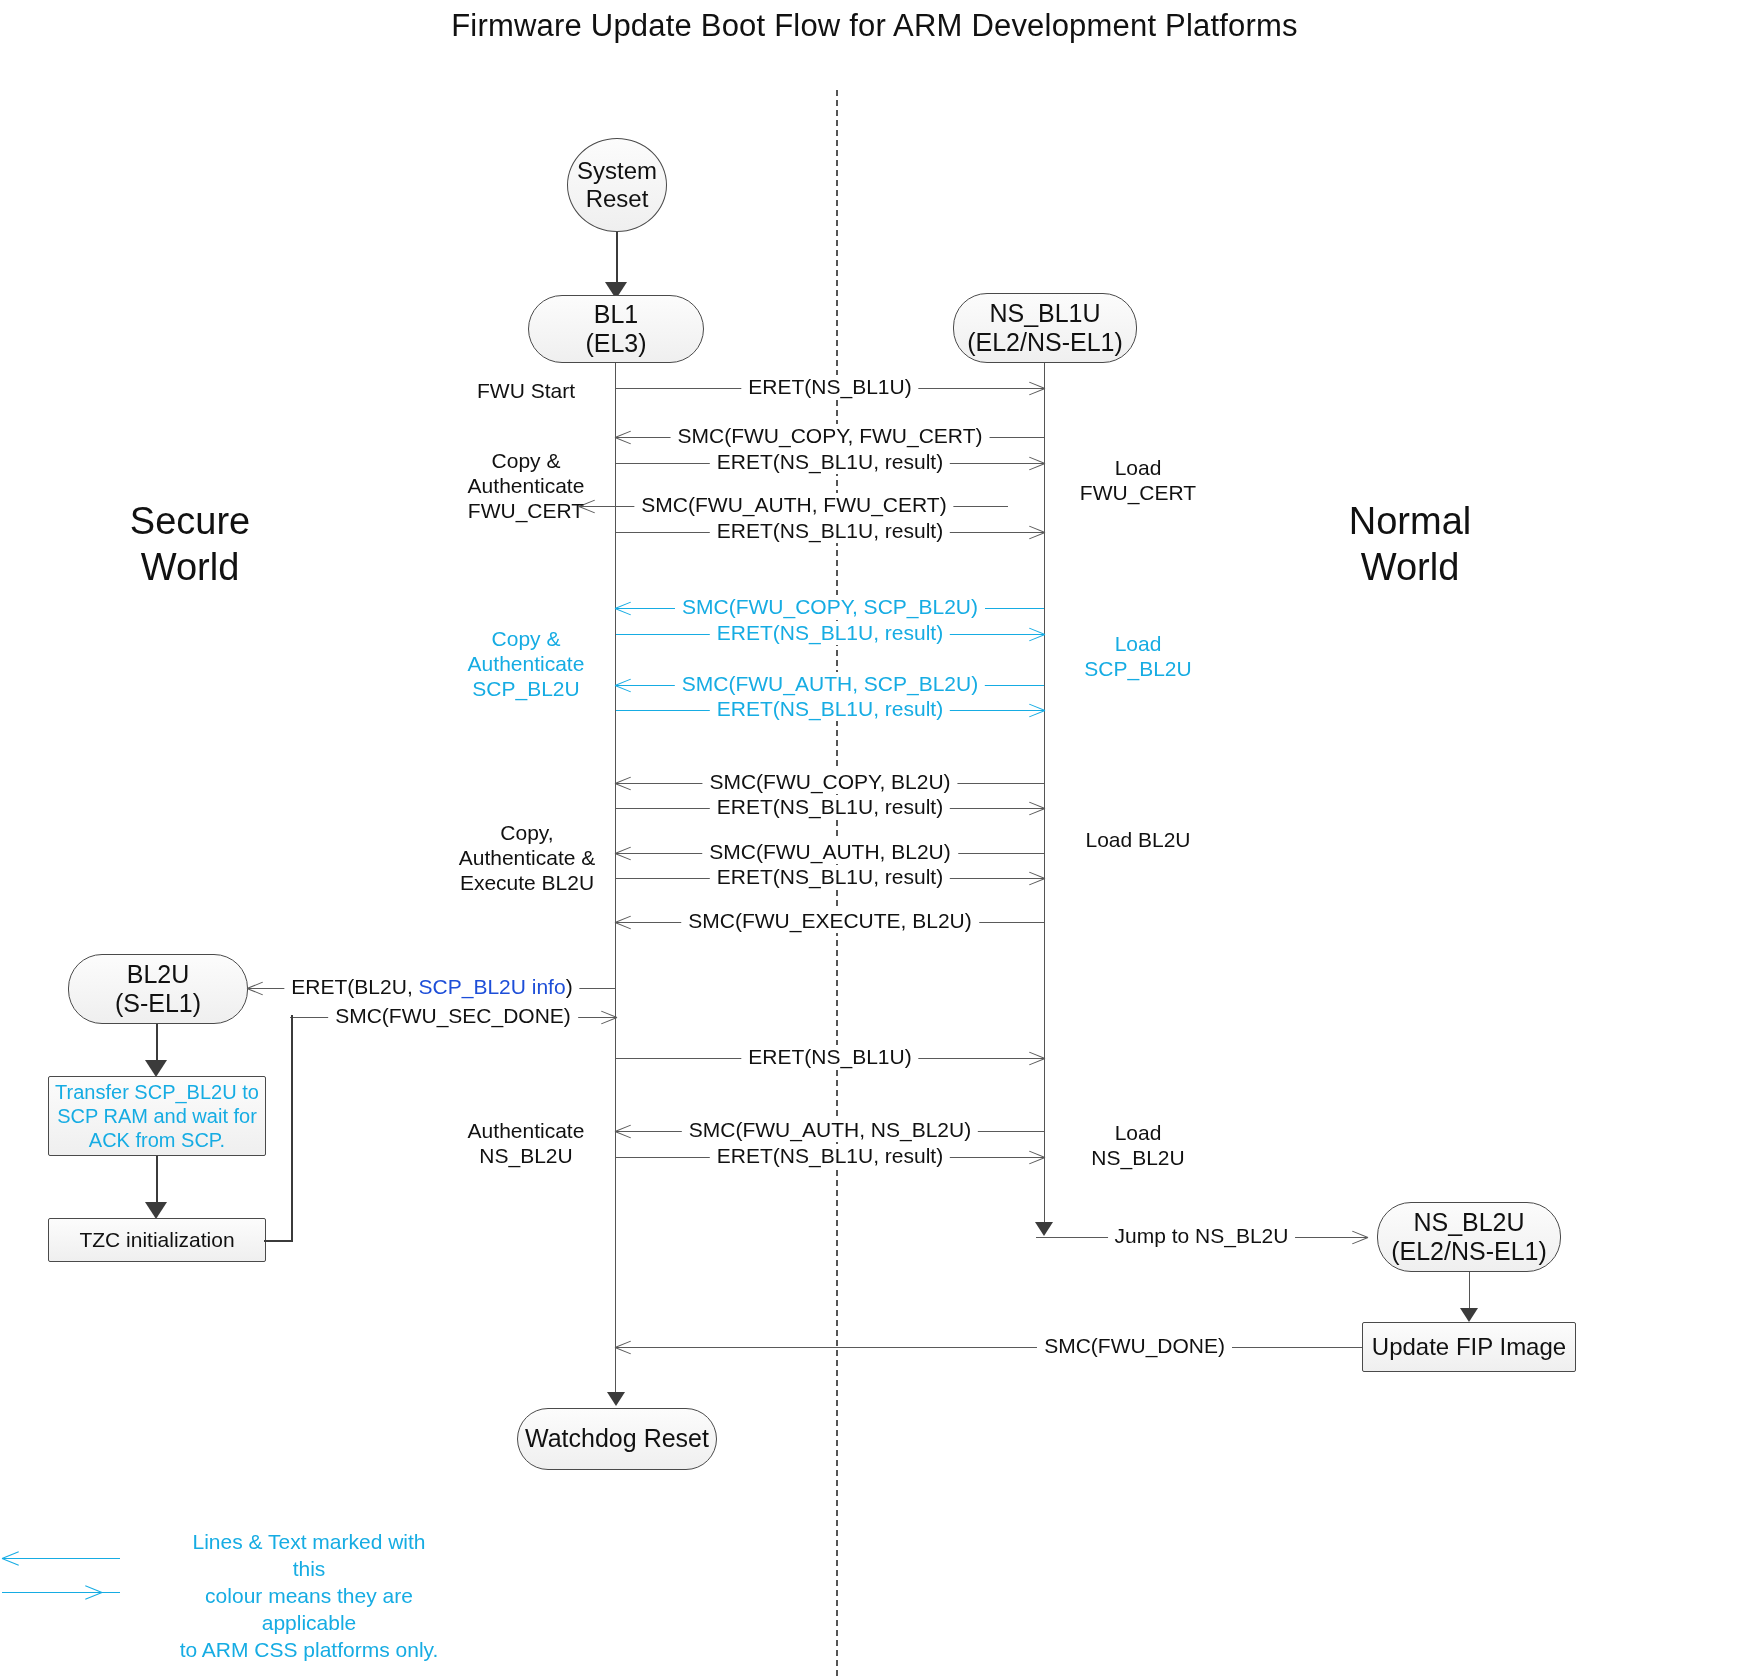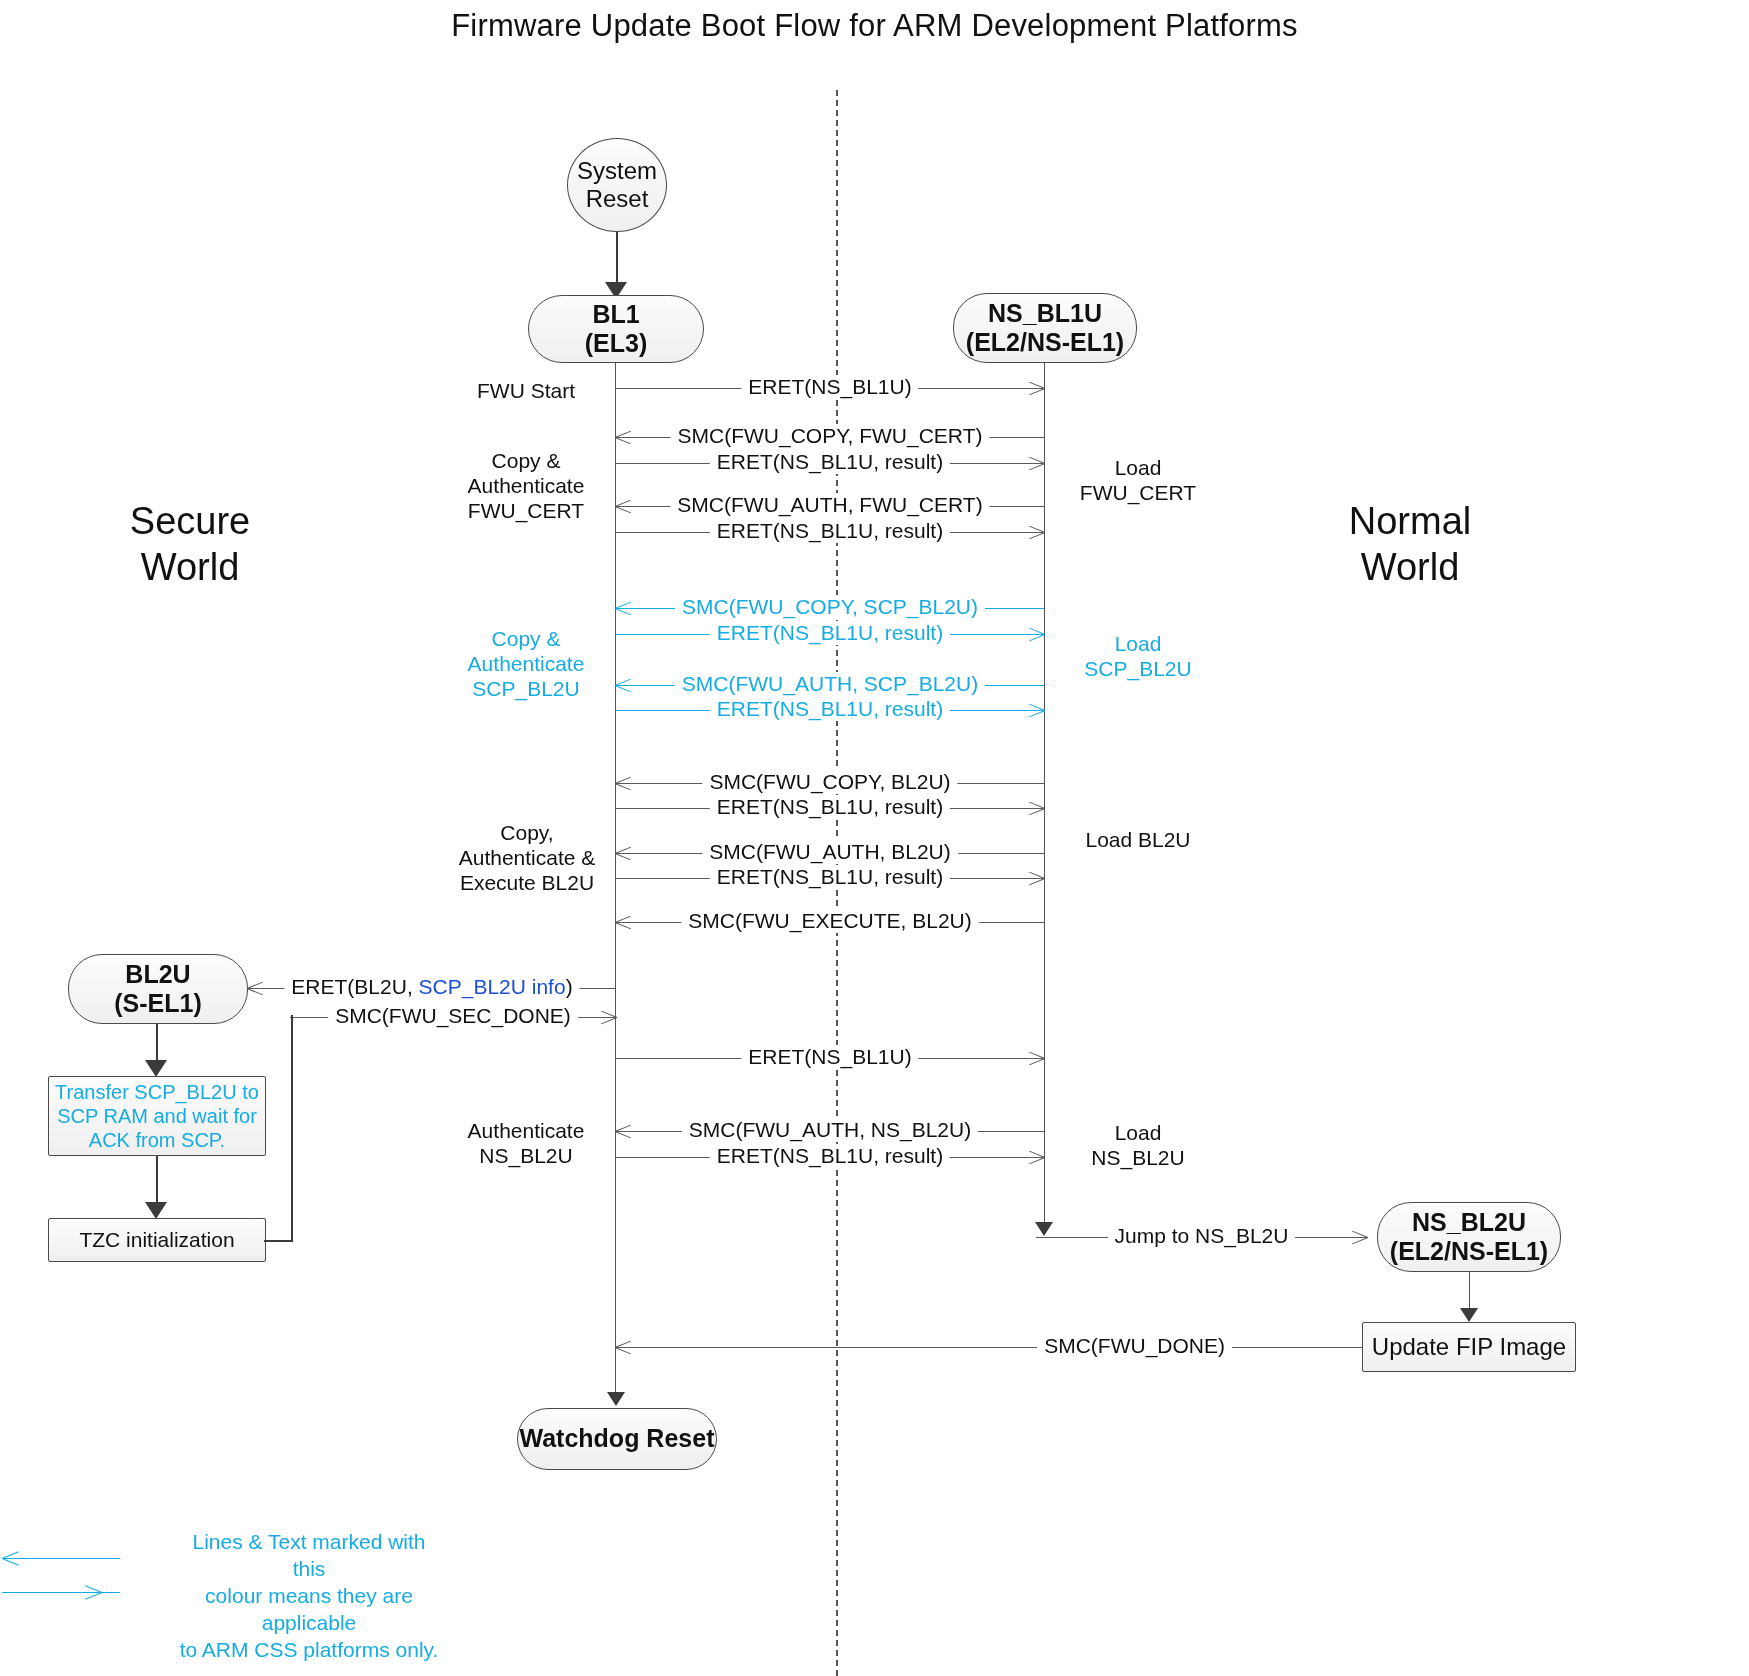--- a/index.html
+++ b/index.html
@@ -17,21 +17,21 @@
   }
 
   
   .node{
     position:absolute;box-sizing:border-box;
     background:linear-gradient(#fcfcfc,#efefef);
     border:1.4px solid #4a4a4a;
     display:flex;align-items:center;justify-content:center;
     text-align:center;line-height:1.18;color:#111;
   }
-  .node.round{border-radius:34px;font-weight:bold;}
+  .node.round{border-radius:34px;}
   .node.ellipse{border-radius:50%;}
   .node.rect{border-radius:2px;}
 
   
   .lifeline{position:absolute;width:0;border-left:1.4px solid #555;}
   .divider{position:absolute;width:0;border-left:2px dashed #555;}
 
   
   .msg{position:absolute;height:22px;}
   .msg .line{position:absolute;left:0;right:0;top:10px;height:0;border-top:1.3px solid #5a5a5a;}
@@ -125,21 +125,21 @@
 
   <div class="msg" style="left:616px;top:453px;width:428px;">
     <div class="line"></div>
     <div class="head right">
         <i class="a"></i>
         <i class="b"></i>
       </div>
     <div class="lbl">ERET(NS_BL1U, result)</div>
   </div>
 
-  <div class="msg" style="left:616px;top:496px;width:428px;">
+  <div class="msg" style="left:580px;top:496px;width:428px;">
     <div class="line"></div>
     <div class="head left">
         <i class="a"></i>
         <i class="b"></i>
       </div>
     <div class="lbl">SMC(FWU_AUTH, FWU_CERT)</div>
   </div>
 
   <div class="msg" style="left:616px;top:522px;width:428px;">
     <div class="line"></div>

